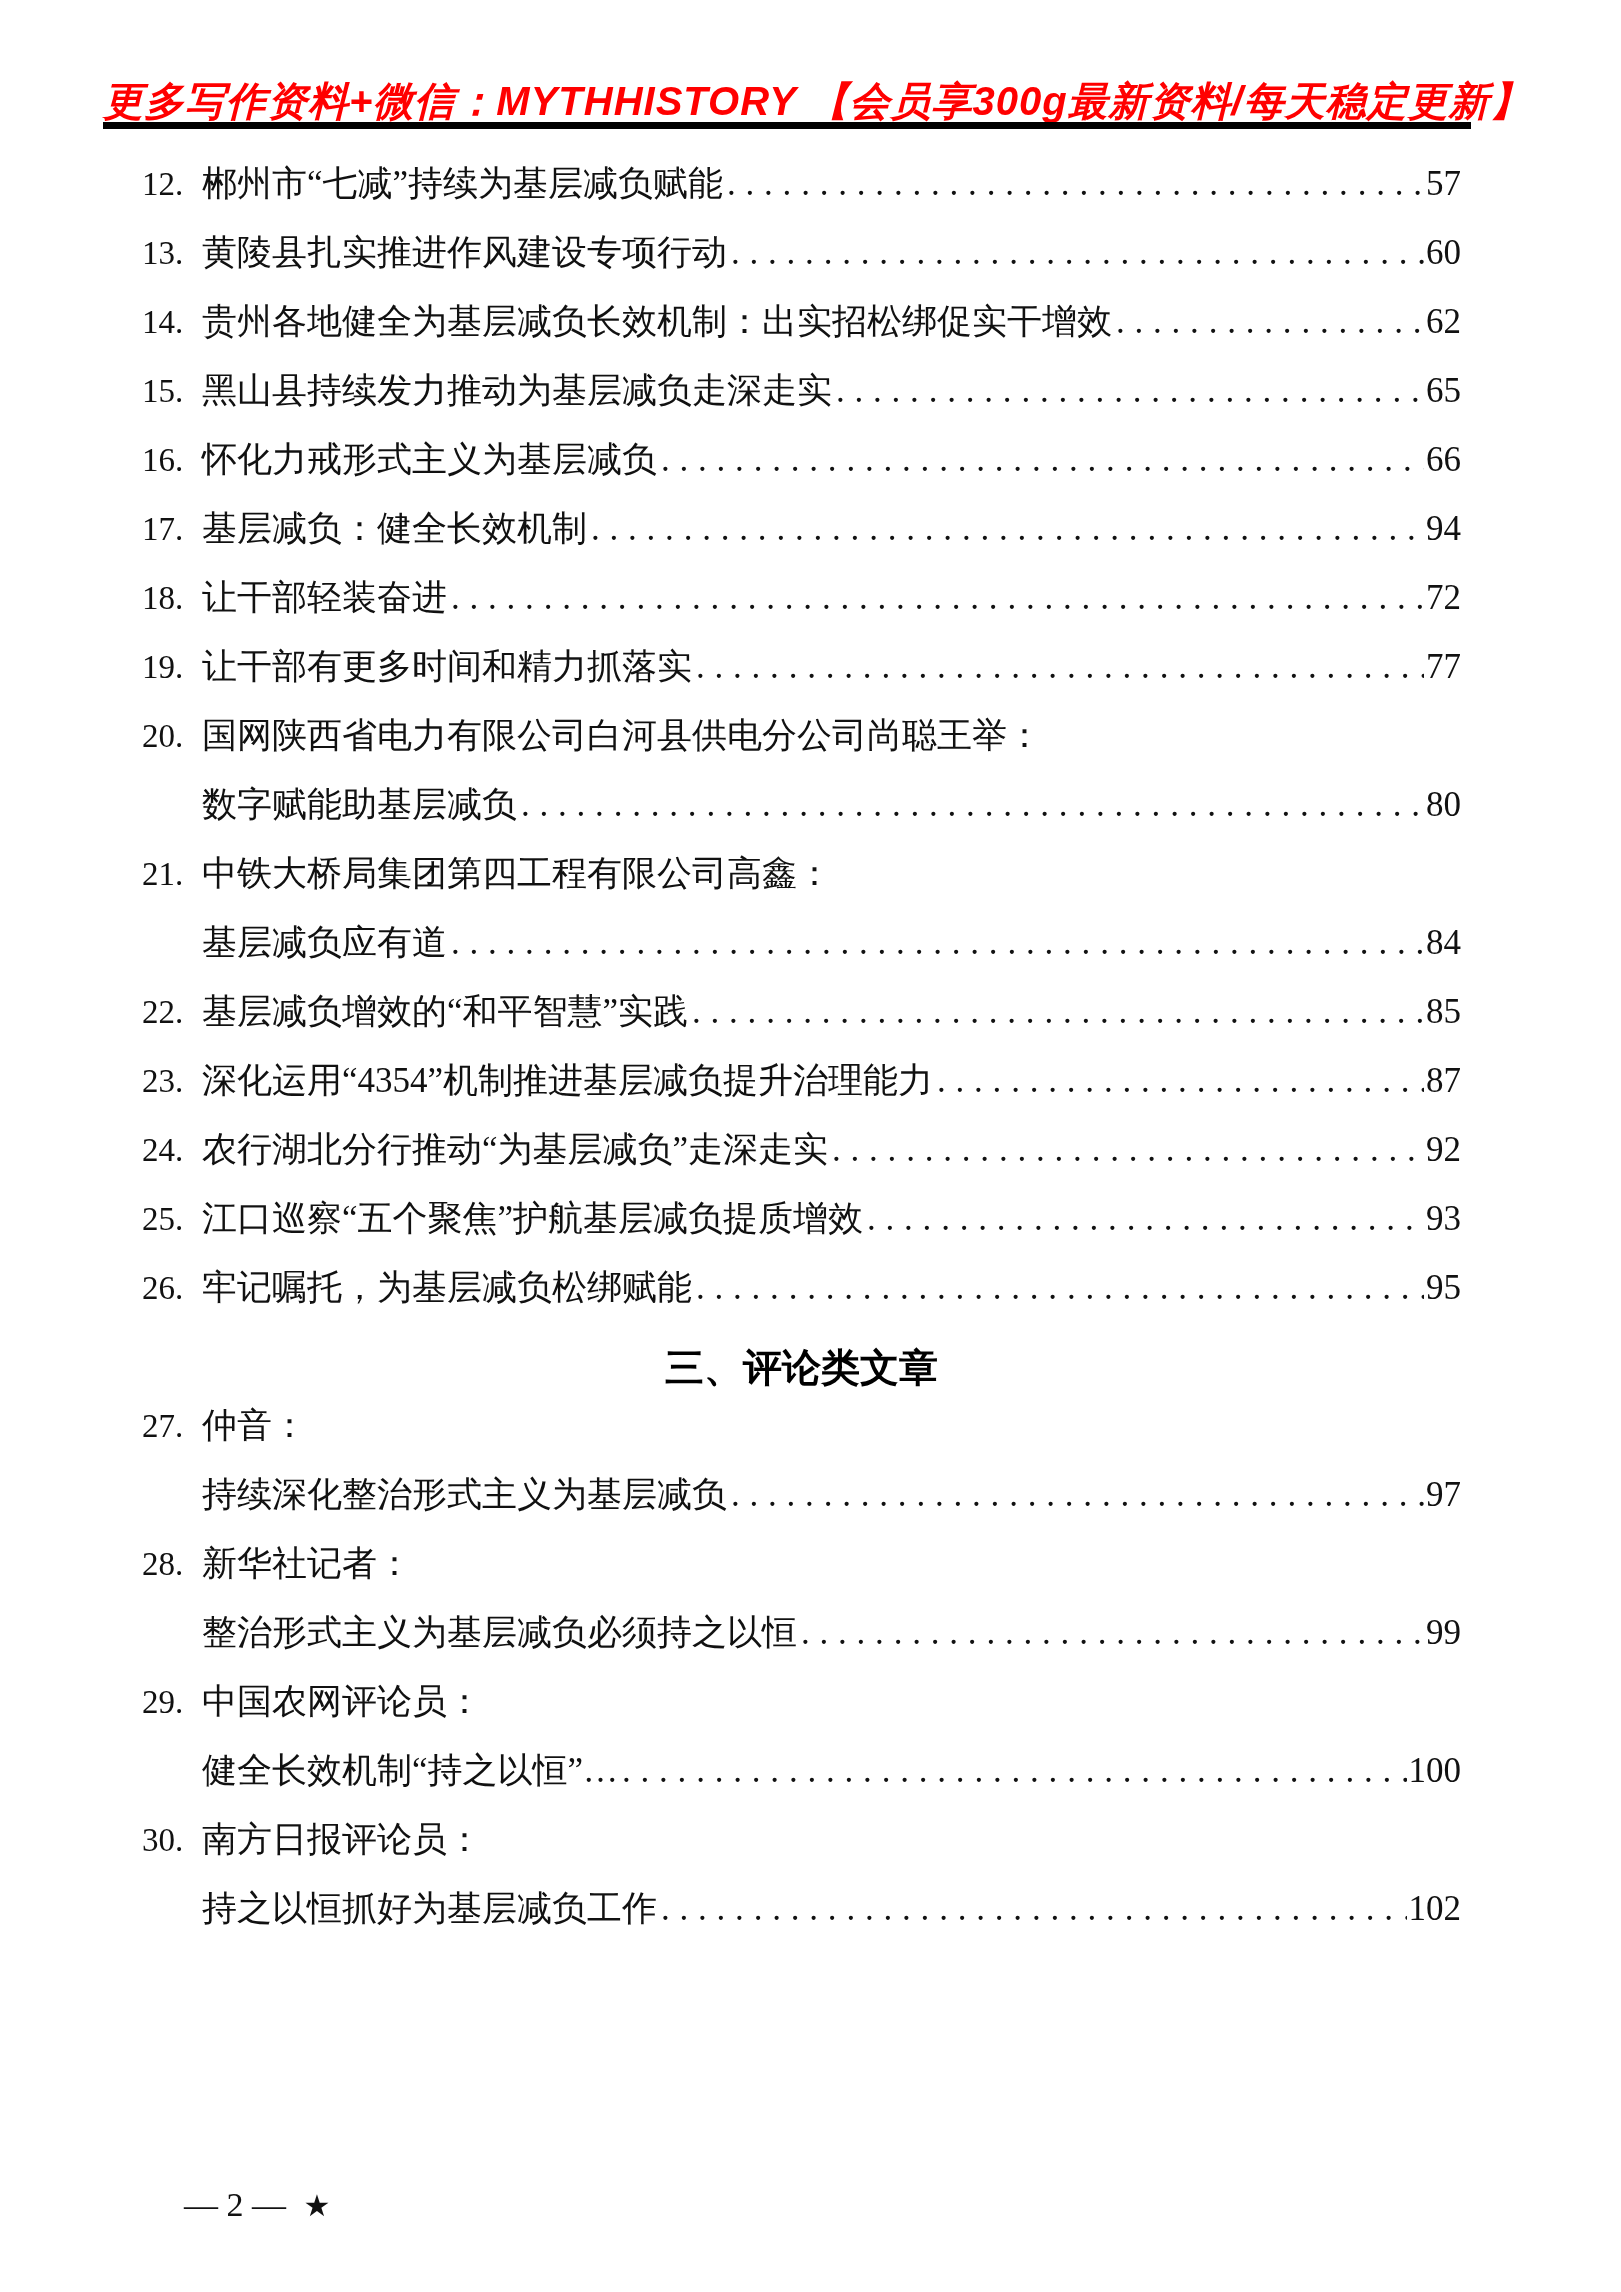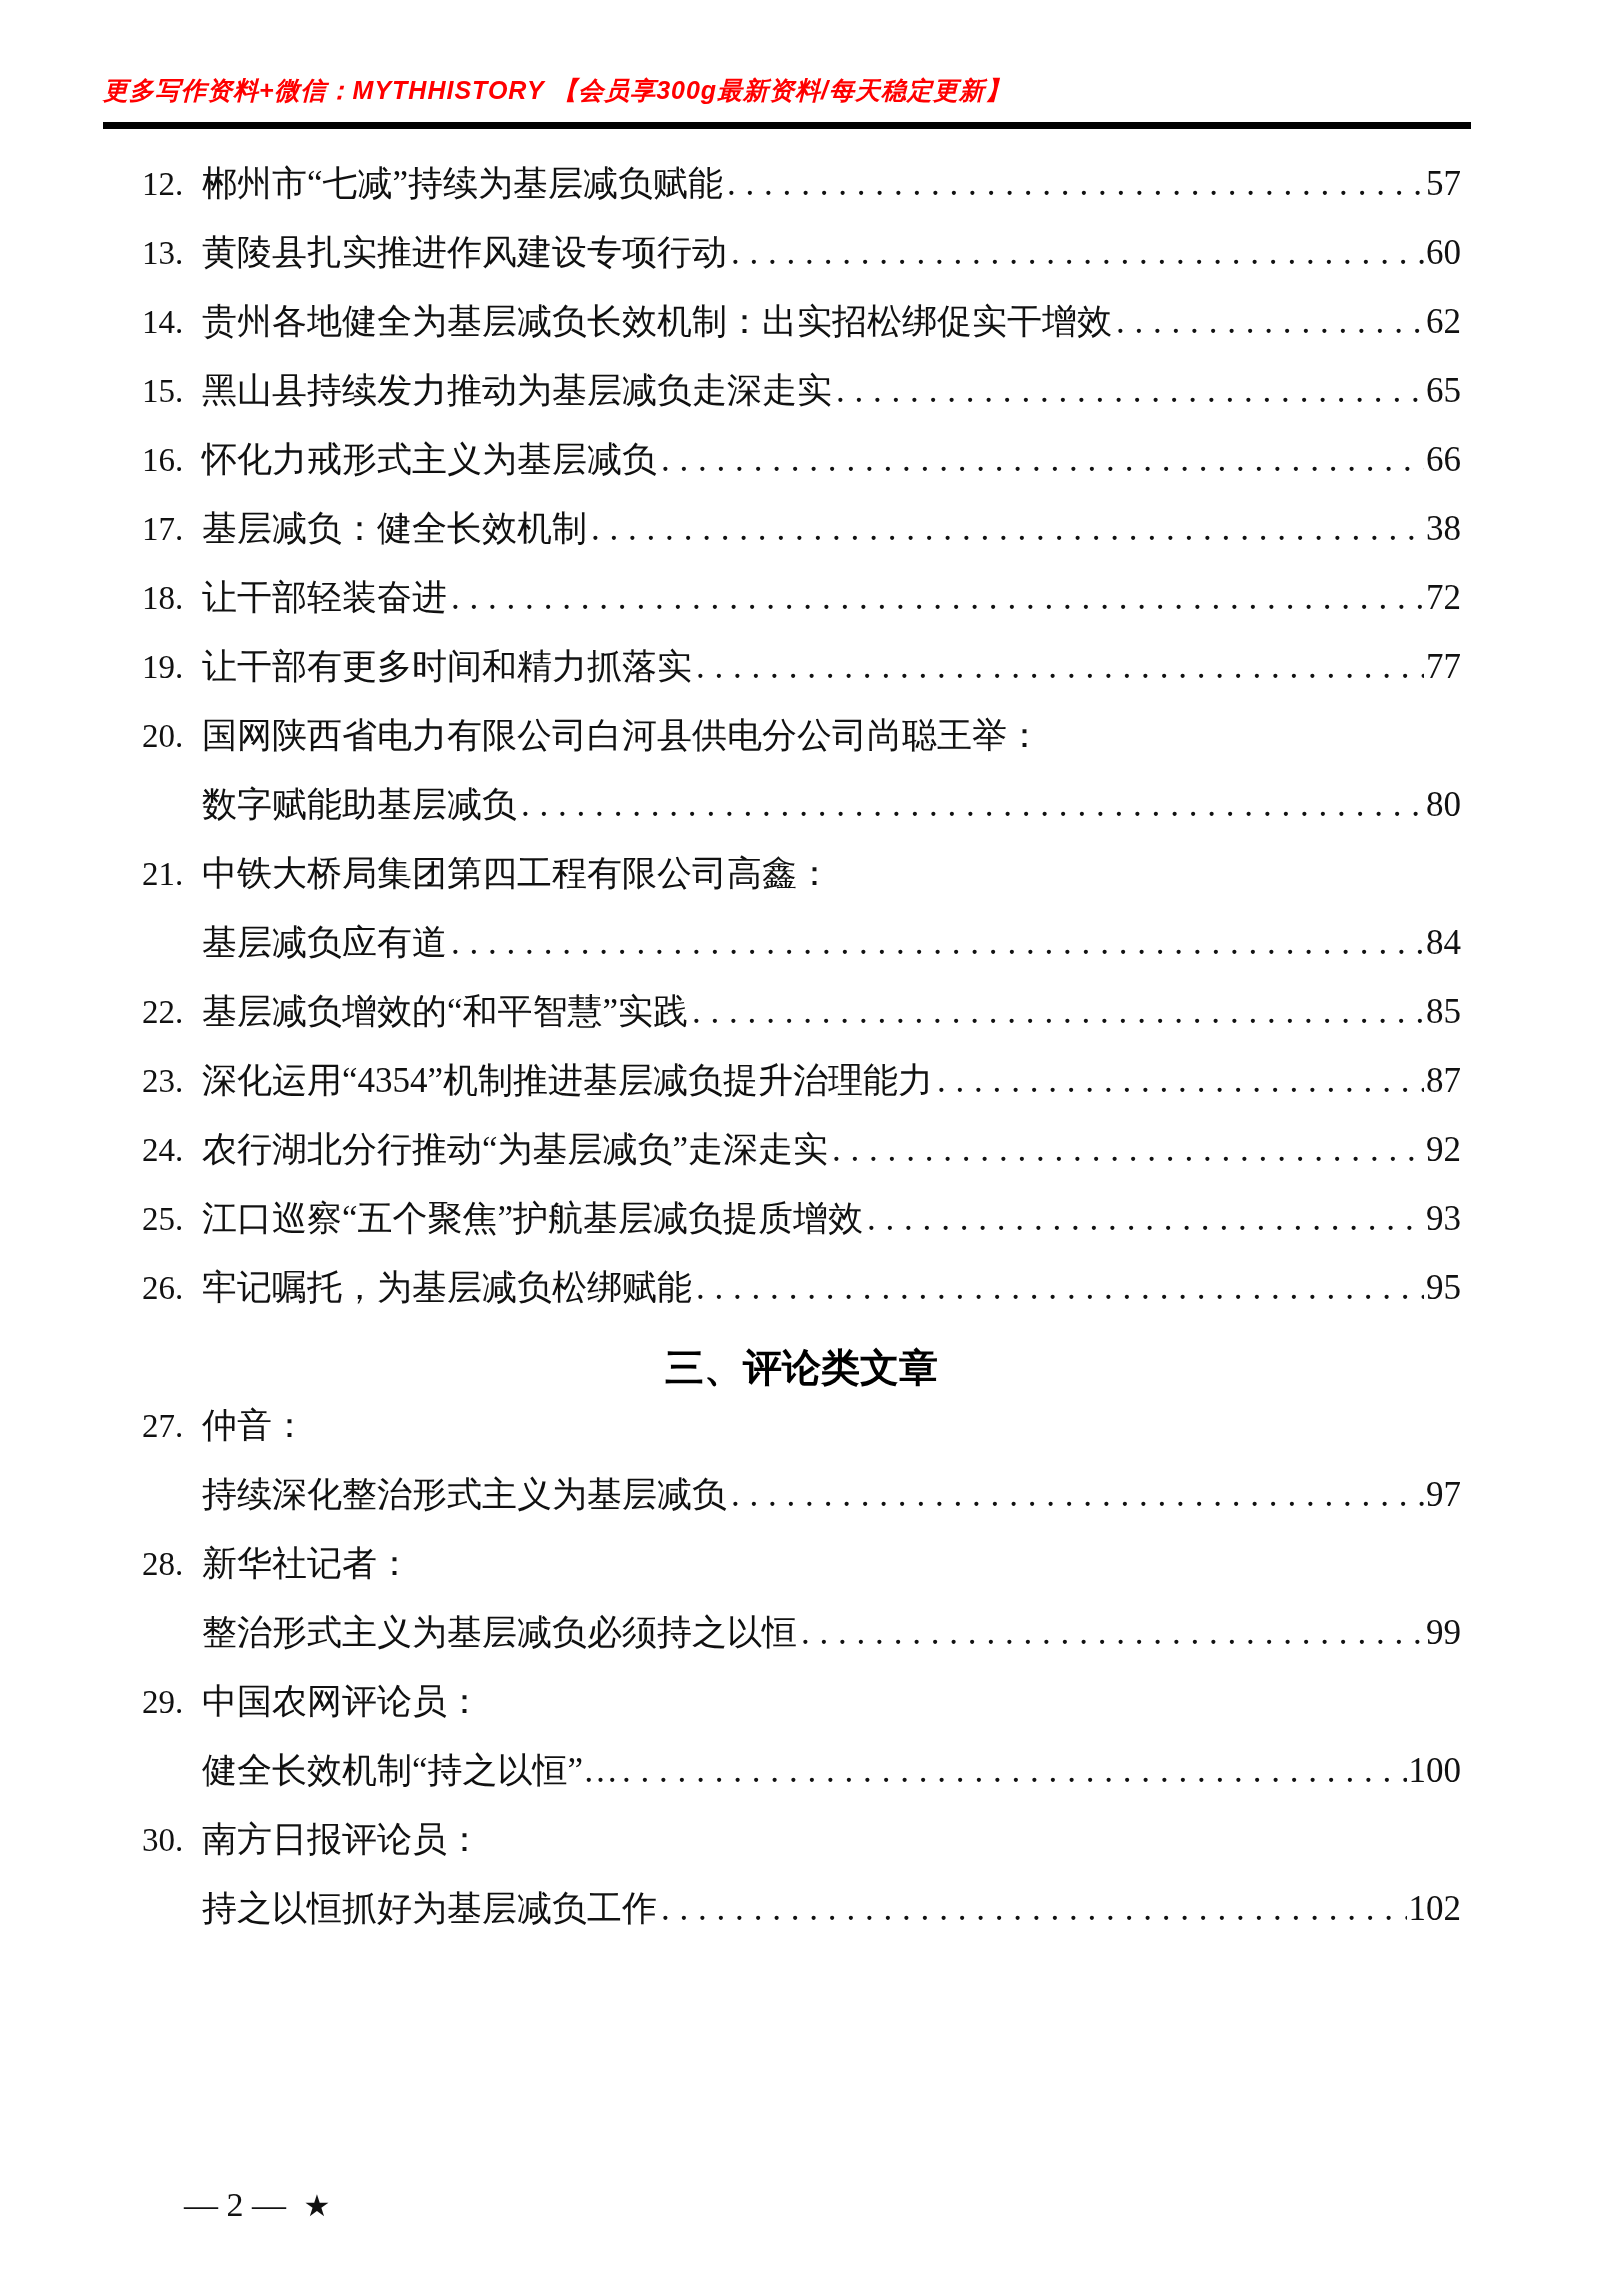--- a/index.html
+++ b/index.html
@@ -17,21 +17,21 @@
     color: #111111;
   }
   
   .header-promo {
     position: absolute;
     left: 103px;
     top: 74px;
     font-family: "Liberation Sans", "DejaVu Sans", sans-serif;
     font-weight: bold;
     font-style: italic;
-    font-size: 25px;
+    font-size: 40px;
     letter-spacing: 1px;
     color: #ff0000;
     white-space: nowrap;
   }
   .header-rule {
     position: absolute;
     left: 103px;
     top: 122px;
     width: 1368px;
     height: 6.9px;
@@ -134,21 +134,21 @@
       <div class="toc-row">
         <span class="toc-num">16.</span>
         <span class="toc-text">怀化力戒形式主义为基层减负</span>
         <span class="toc-leader">........................................................................................................................</span>
         <span class="toc-page">66</span>
       </div>
       <div class="toc-row">
         <span class="toc-num">17.</span>
         <span class="toc-text">基层减负：健全长效机制</span>
         <span class="toc-leader">........................................................................................................................</span>
-        <span class="toc-page">38</span>
+        <span class="toc-page">94</span>
       </div>
       <div class="toc-row">
         <span class="toc-num">18.</span>
         <span class="toc-text">让干部轻装奋进</span>
         <span class="toc-leader">........................................................................................................................</span>
         <span class="toc-page">72</span>
       </div>
       <div class="toc-row">
         <span class="toc-num">19.</span>
         <span class="toc-text">让干部有更多时间和精力抓落实</span>

